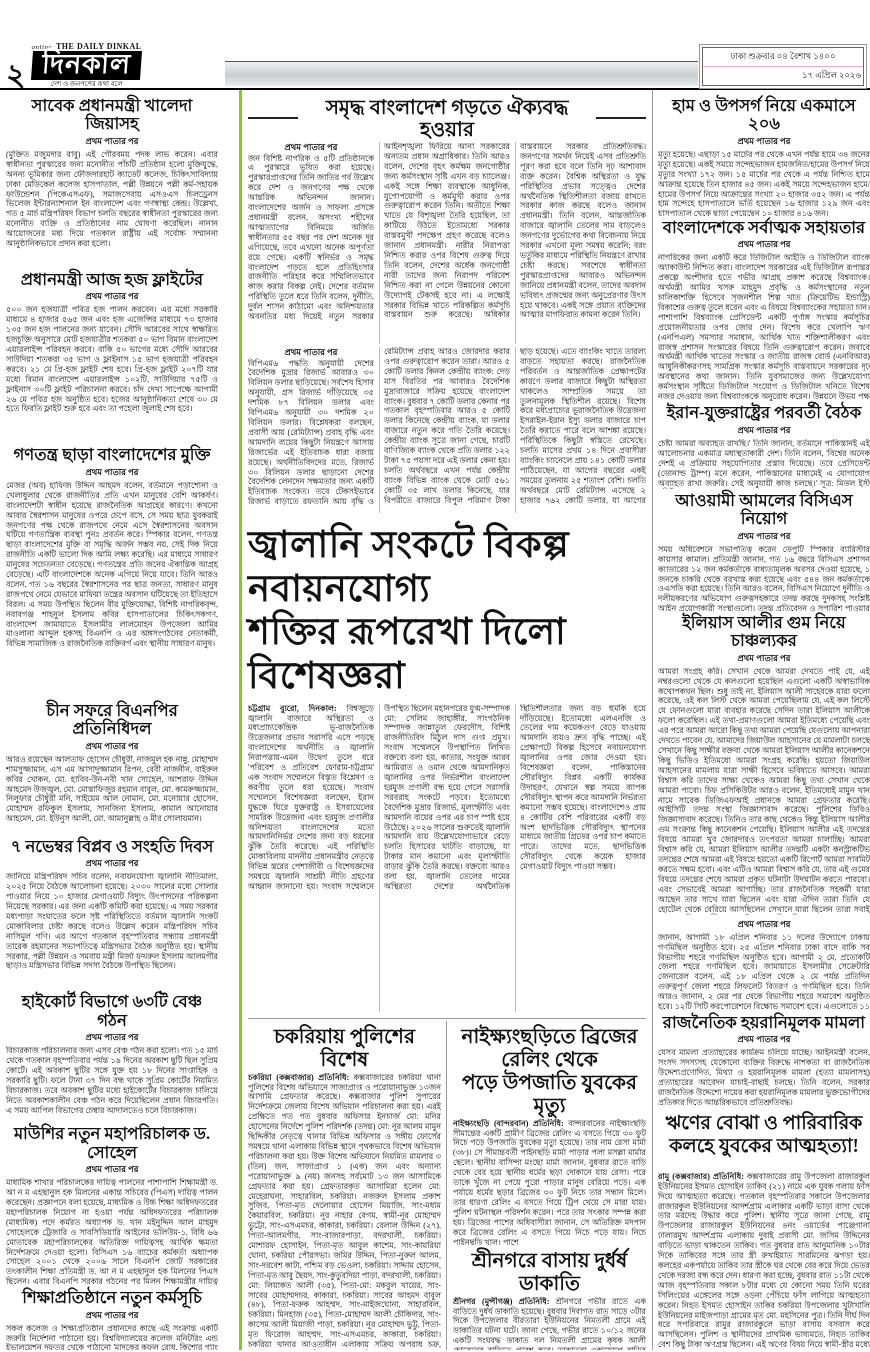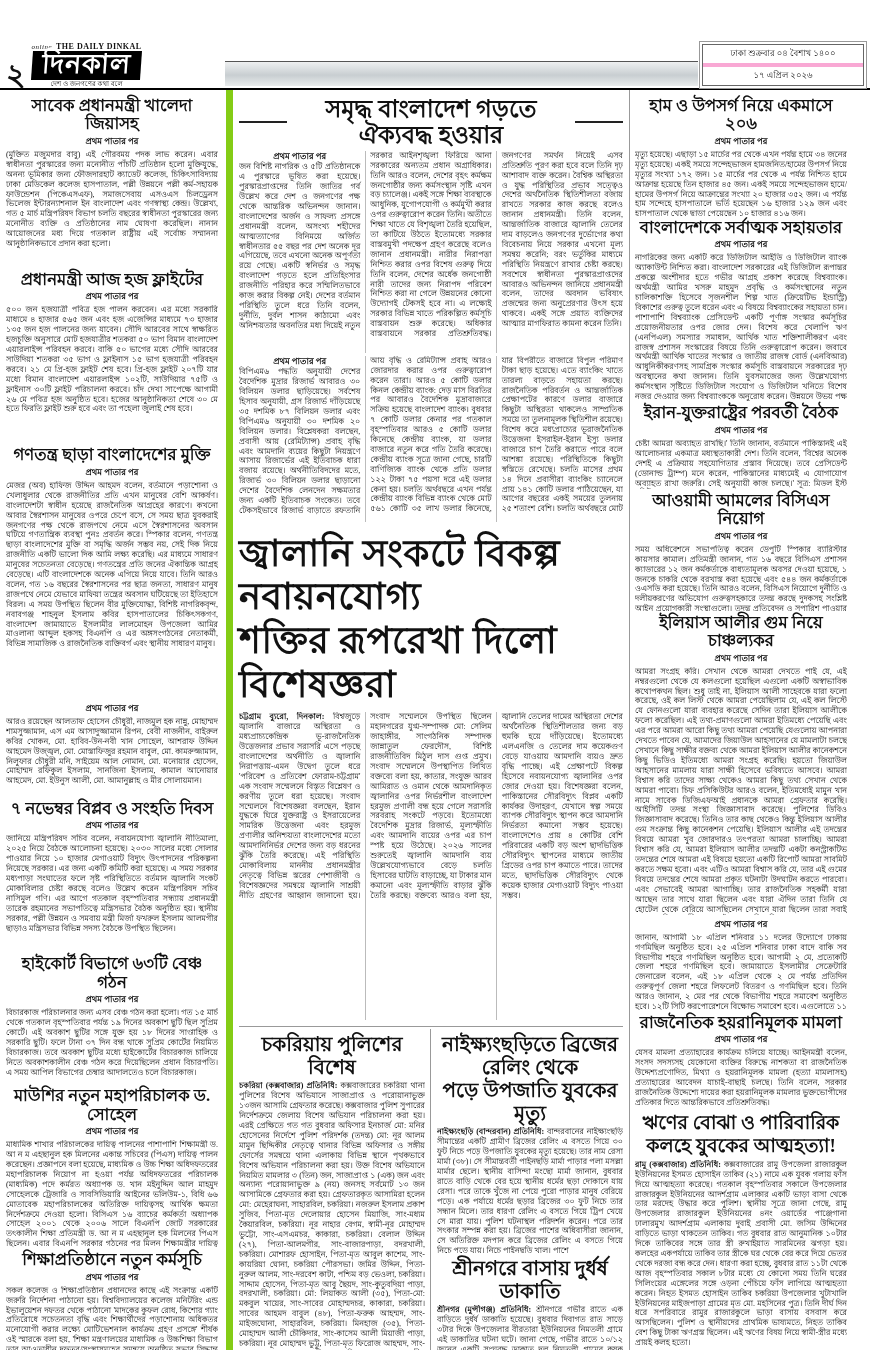--- a/index.html
+++ b/index.html
@@ -13,46 +13,46 @@
   .logo-top{font-size:7px;letter-spacing:.5px;white-space:nowrap;margin-top:28px;}
   .online{font-style:italic;margin-right:4px;font-size:7px;}
   .en-name{font-weight:bold;font-size:8px;}
   .logo{font-size:27px;font-weight:bold;background:#000;color:#fff;padding:0 10px 2px 10px;
         letter-spacing:1px;transform:skewX(-4deg);display:inline-block;}
   .tagline{font-size:7px;margin-top:1px;text-align:center;}
   .grad-bar{flex:1;height:24px;margin:0 4px 2px 4px;border-top:1px solid #555;
         background:linear-gradient(180deg,#eef0f1 0%,#c8ced1 55%,#e9ecec 100%);}
   .datebox{flex:none;width:160px;border:1px solid #666;box-shadow:0 0 0 2px #fff,0 0 0 3px #999;
         font-size:8.5px;text-align:center;margin-bottom:2px;background:#fff;}
-  .db-line1{padding:2px 2px;border-bottom:4px solid #f9a8d4;}
-  .db-line2{padding:2px 2px;}
+  .db-line1{padding:2px 2px;border-bottom:1px solid #f9a8d4;}
+  .db-line2{padding:2px 2px;text-align:right;}
   
   .main{display:flex;align-items:stretch;height:1260px;overflow:hidden;}
   .col{overflow:hidden;}
-  .col-left{width:212px;flex:none;padding:4px 8px 0 6px;border-right:7px solid #84cc16;}
+  .col-left{width:212px;flex:none;padding:4px 21px 0 6px;border-right:3px solid #84cc16;}
   .col-mid{flex:1;padding:4px 6px 0 6px;border-right:1px solid #999;}
-  .col-right{width:212px;flex:none;padding:4px 23px 0 5px;}
+  .col-right{width:212px;flex:none;padding:4px 0 0 5px;}
   
   .hl{font-size:16.5px;font-weight:bold;text-align:center;line-height:1.12;margin:3px 0 1px 0;}
   .sub{font-size:8.5px;font-weight:bold;text-align:center;margin:0 0 1px 0;}
   .bd{font-size:8px;line-height:1.24;text-align:justify;overflow:hidden;}
   .lead{font-weight:bold;}
-  .hl-mid{font-size:24px;font-weight:bold;text-align:center;line-height:1.1;margin:2px 0;}
+  .hl-mid{font-size:20px;font-weight:bold;text-align:center;line-height:1.1;margin:2px 0;}
   .dash-row{display:flex;align-items:center;gap:10px;}
   .dash{flex:1;border-top:2px solid #222;height:0;}
   .dash-row .hl-mid{flex:none;max-width:70%;}
   .hl-big{font-size:37px;font-weight:bold;line-height:1.18;margin:10px 0 6px 0;
           letter-spacing:.5px;}
   .cols3{column-count:3;column-gap:10px;column-rule:1px solid #bbb;}
   .halves{display:flex;border-top:1px solid #999;margin-top:6px;padding-top:2px;}
   .half{overflow:hidden;}
   .half-l{width:50%;padding-right:5px;border-right:1px solid #999;}
   .half-r{width:50%;padding-left:6px;}
   .hl-heavy{font-size:20px;font-weight:bold;text-align:center;line-height:1.15;margin:4px 0 2px 0;}
-  .hl-heavy2{font-size:19px;font-weight:bold;text-align:center;line-height:1.2;margin:6px 0 2px 0;}
+  .hl-heavy2{font-size:19px;font-weight:bold;text-align:center;line-height:1.2;margin:6px 0 14px 0;}
   .article{margin-bottom:3px;}
 </style>
 </head>
 <body>
 
 <div class="page">
 
   <div class="header">
     <div class="masthead">
       <div class="pageno">২</div>
@@ -83,20 +83,21 @@
         <h2 class="hl">প্রধানমন্ত্রী আজ হজ ফ্লাইটের</h2>
         <div class="sub">প্রথম পাতার পর</div>
         <div class="bd" style="height:138px">৫০০ জন হজযাত্রী পবিত্র হজ পালন করবেন। এর মধ্যে সরকারি মাধ্যমে ৪ হাজার ৫৬৫ জন এবং হজ এজেন্সির মাধ্যমে ৭৩ হাজার ১৩৫ জন হজ পালনের জন্য যাবেন। সৌদি আরবের সাথে স্বাক্ষরিত হজচুক্তি অনুসারে মোট হজযাত্রীর শতকরা ৫০ ভাগ বিমান বাংলাদেশ এয়ারলাইন্স পরিবহন করবে। বাকি ৫০ ভাগের মধ্যে সৌদি আরবের সাউদিয়া শতকরা ৩৫ ভাগ ও ফ্লাইনাস ১৫ ভাগ হজযাত্রী পরিবহন করবে। ২১ মে প্রি-হজ ফ্লাইট শেষ হবে। প্রি-হজ ফ্লাইট ২০৭টি যার মধ্যে বিমান বাংলাদেশ এয়ারলাইন্স ১০২টি, সাউদিয়ার ৭৫টি ও ফ্লাইনাস ৩০টি ফ্লাইট পরিচালনা করবে। চাঁদ দেখা সাপেক্ষে আগামী ২৬ মে পবিত্র হজ অনুষ্ঠিত হবে। হজের আনুষ্ঠানিকতা শেষে ৩০ মে হতে ফিরতি ফ্লাইট শুরু হবে এবং তা পহেলা জুলাই শেষ হবে।</div>
       </div>
       <div class="article">
         <h2 class="hl">গণতন্ত্র ছাড়া বাংলাদেশের মুক্তি</h2>
         <div class="sub">প্রথম পাতার পর</div>
         <div class="bd" style="height:218px">মেজর (অব) হাফিজ উদ্দিন আহমদ বলেন, বর্তমানে পড়াশোনা ও খেলাধুলার থেকে রাজনীতির প্রতি এখন মানুষের বেশি আকর্ষণ। বাংলাদেশটা স্বাধীন হয়েছে রাজনৈতিক আগ্রহের কারণে। কখনো আবার স্বৈরশাসন মানুষের ওপরে চেপে বসে, সে সময় ছাত্র যুবকরাই জনগণের পক্ষ থেকে রাজপথে নেমে এসে স্বৈরশাসনের অবসান ঘটিয়ে গণতান্ত্রিক ব্যবস্থা পুনঃ প্রবর্তন করে। স্পিকার বলেন, গণতন্ত্র ছাড়া বাংলাদেশের মুক্তি বা সমৃদ্ধি অর্জন সম্ভব নয়, সেই দিক নিয়ে রাজনীতি একটি ভালো দিক আমি লক্ষ্য করেছি। এর মাধ্যমে সাধারণ মানুষের সচেতনতা বেড়েছে। গণতন্ত্রের প্রতি জনের ঐকান্তিক আগ্রহ বেড়েছে। এটি বাংলাদেশকে অনেক এগিয়ে নিয়ে যাবে। তিনি আরও বলেন, গত ১৬ বছরের স্বৈরশাসনের পর ছাত্র জনতা, সাধারণ মানুষ রাজপথে নেমে যেভাবে মাফিয়া তন্ত্রের অবসান ঘটিয়েছে তা ইতিহাসে বিরল। এ সময় উপস্থিত ছিলেন বীর মুক্তিযোদ্ধা, বিশিষ্ট নাগরিকবৃন্দ, নবাবগঞ্জ শাহনুল ইসলাম কবির হাসপাতালের চিকিৎসকগণ, বাংলাদেশ জামায়াতে ইসলামীর লালমোহন উপজেলা আমির মাওলানা আব্দুল হকসহ বিএনপি ও এর অঙ্গসংগঠনের নেতাকর্মী, বিভিন্ন সামাজিক ও রাজনৈতিক ব্যক্তিবর্গ এবং স্থানীয় সাধারণ মানুষ।</div>
       </div>
       <div class="article">
+        <h2 class="hl">চীন সফরে বিএনপির প্রতিনিধিদল</h2>
         <div class="sub">প্রথম পাতার পর</div>
         <div class="bd" style="height:80px">আরও রয়েছেন আলতাফ হোসেন চৌধুরী, নাজমুল হক নান্নু, মোহাম্মদ শামসুজ্জামান, এস এম আসাদুজ্জামান রিপন, বেবী নাজনীন, বাইরুল কবির খোকন, মো. হাবিব-উন-নবী খান সোহেল, আশরাফ উদ্দিন আহমেদ উজ্জ্বল, মো. মোস্তাফিজুর রহমান বাবুল, মো. কামরুজ্জামান, নিলুফার চৌধুরী মনি, সাইয়েম আল নোমান, মো. মনোয়ার হোসেন, মোহাম্মদ রফিকুল ইসলাম, সানজিনা ইসলাম, কামাল আনোয়ার আহমেদ, মো. ইউনুস আলী, মো. আমানুল্লাহ ও মীর সোলায়মান।</div>
       </div>
       <div class="article">
         <h2 class="hl">৭ নভেম্বর বিপ্লব ও সংহতি দিবস</h2>
         <div class="sub">প্রথম পাতার পর</div>
         <div class="bd" style="height:118px">জানিয়ে মন্ত্রিপরিষদ সচিব বলেন, নবায়নযোগ্য জ্বালানি নীতিমালা, ২০২৫ নিয়ে বৈঠকে আলোচনা হয়েছে। ২০৩০ সালের মধ্যে সোলার পাওয়ার নিয়ে ১০ হাজার মেগাওয়াট বিদ্যুৎ উৎপাদনের পরিকল্পনা নিয়েছে সরকার। এর জন্য একটি কমিটি করা হয়েছে। এ সময় সরকার মধ্যপাড়া সংঘাতের ফলে সৃষ্ট পরিস্থিতিতে বর্তমান জ্বালানি সংকট মোকাবিলার চেষ্টা করছে বলেও উল্লেখ করেন মন্ত্রিপরিষদ সচিব নাসিমুল গণি। এর আগে গতকাল বৃহস্পতিবার সন্ধ্যায় প্রধানমন্ত্রী তারেক রহমানের সভাপতিত্বে মন্ত্রিসভার বৈঠক অনুষ্ঠিত হয়। স্থানীয় সরকার, পল্লী উন্নয়ন ও সমবায় মন্ত্রী মির্জা ফখরুল ইসলাম আলমগীর ছাড়াও মন্ত্রিসভার বিভিন্ন সদস্য বৈঠকে উপস্থিত ছিলেন।</div>
       </div>
       <div class="article">
         <h2 class="hl">হাইকোর্ট বিভাগে ৬৩টি বেঞ্চ গঠন</h2>

